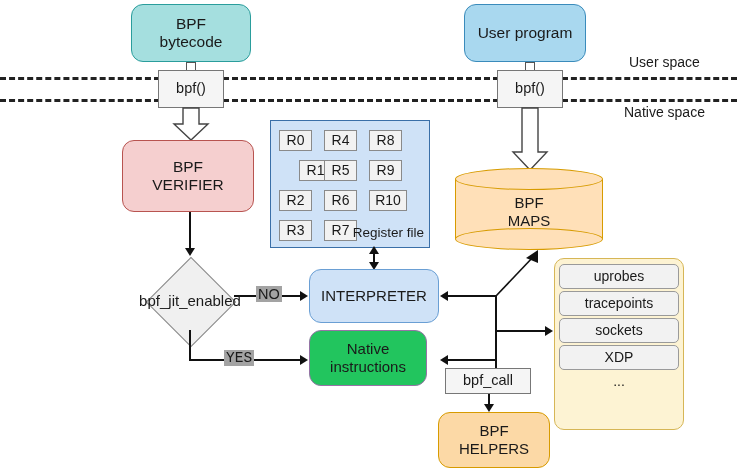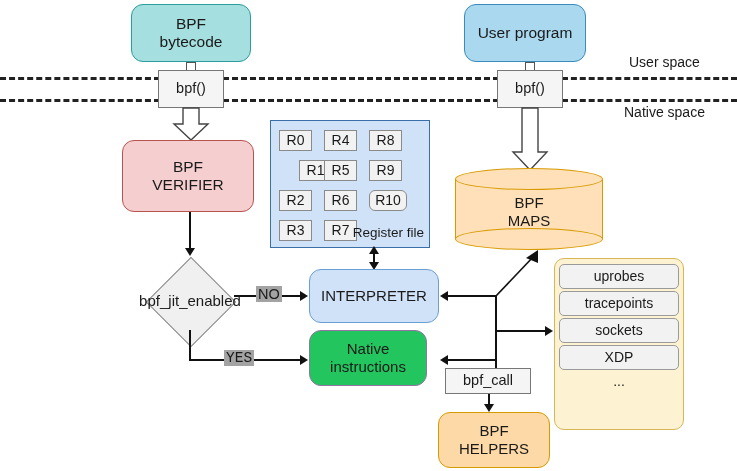--- a/index.html
+++ b/index.html
@@ -102,21 +102,21 @@
     width: 33px; height: 21px;
     background: #f2f2f2;
     border: 1.2px solid #8a8a8a;
     box-sizing: border-box;
     font-size: 14px;
     display: flex;
     align-items: center;
     justify-content: center;
     color: #1a1a1a;
   }
-  .reg-cell.wide { width: 38px; border-radius: 6px; }
+  .reg-cell.wide { width: 38px; }
   #register-file-label {
     position: absolute;
     right: 5px; bottom: 6px;
     font-size: 13.5px;
     color: #1a1a1a;
   }
   
   #jit-diamond {
     left: 131px; top: 258px; width: 118px; height: 86px;
     background: transparent;

